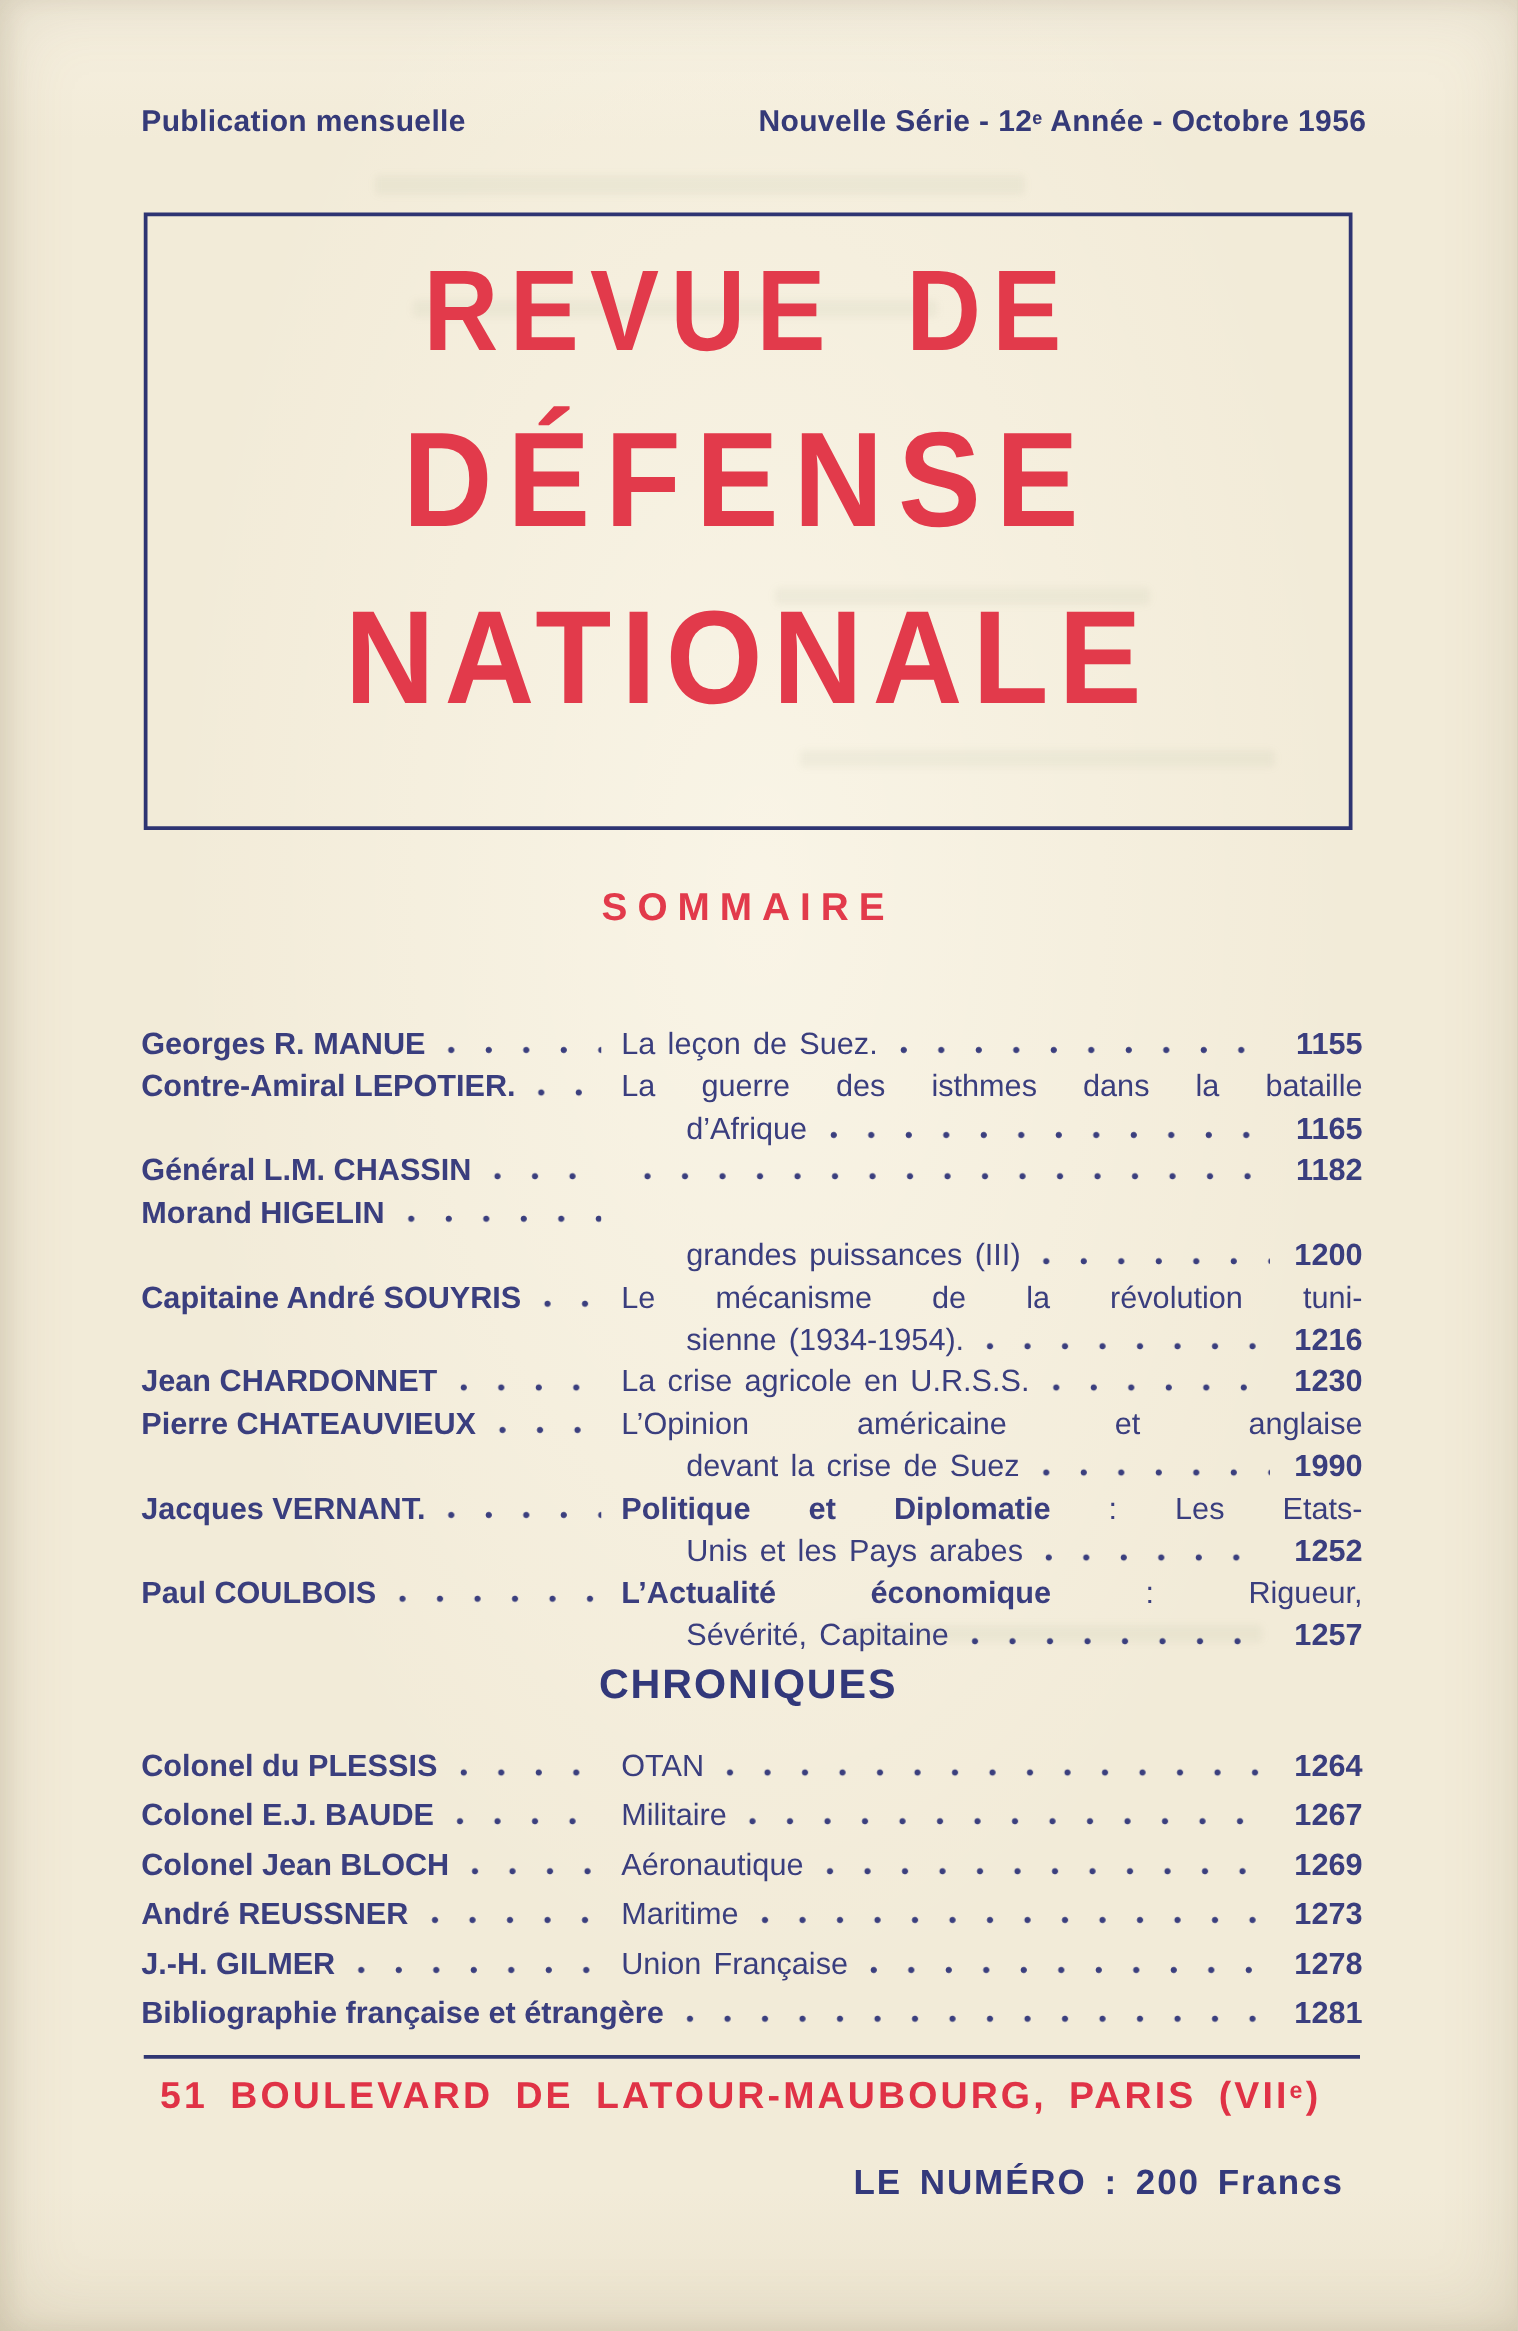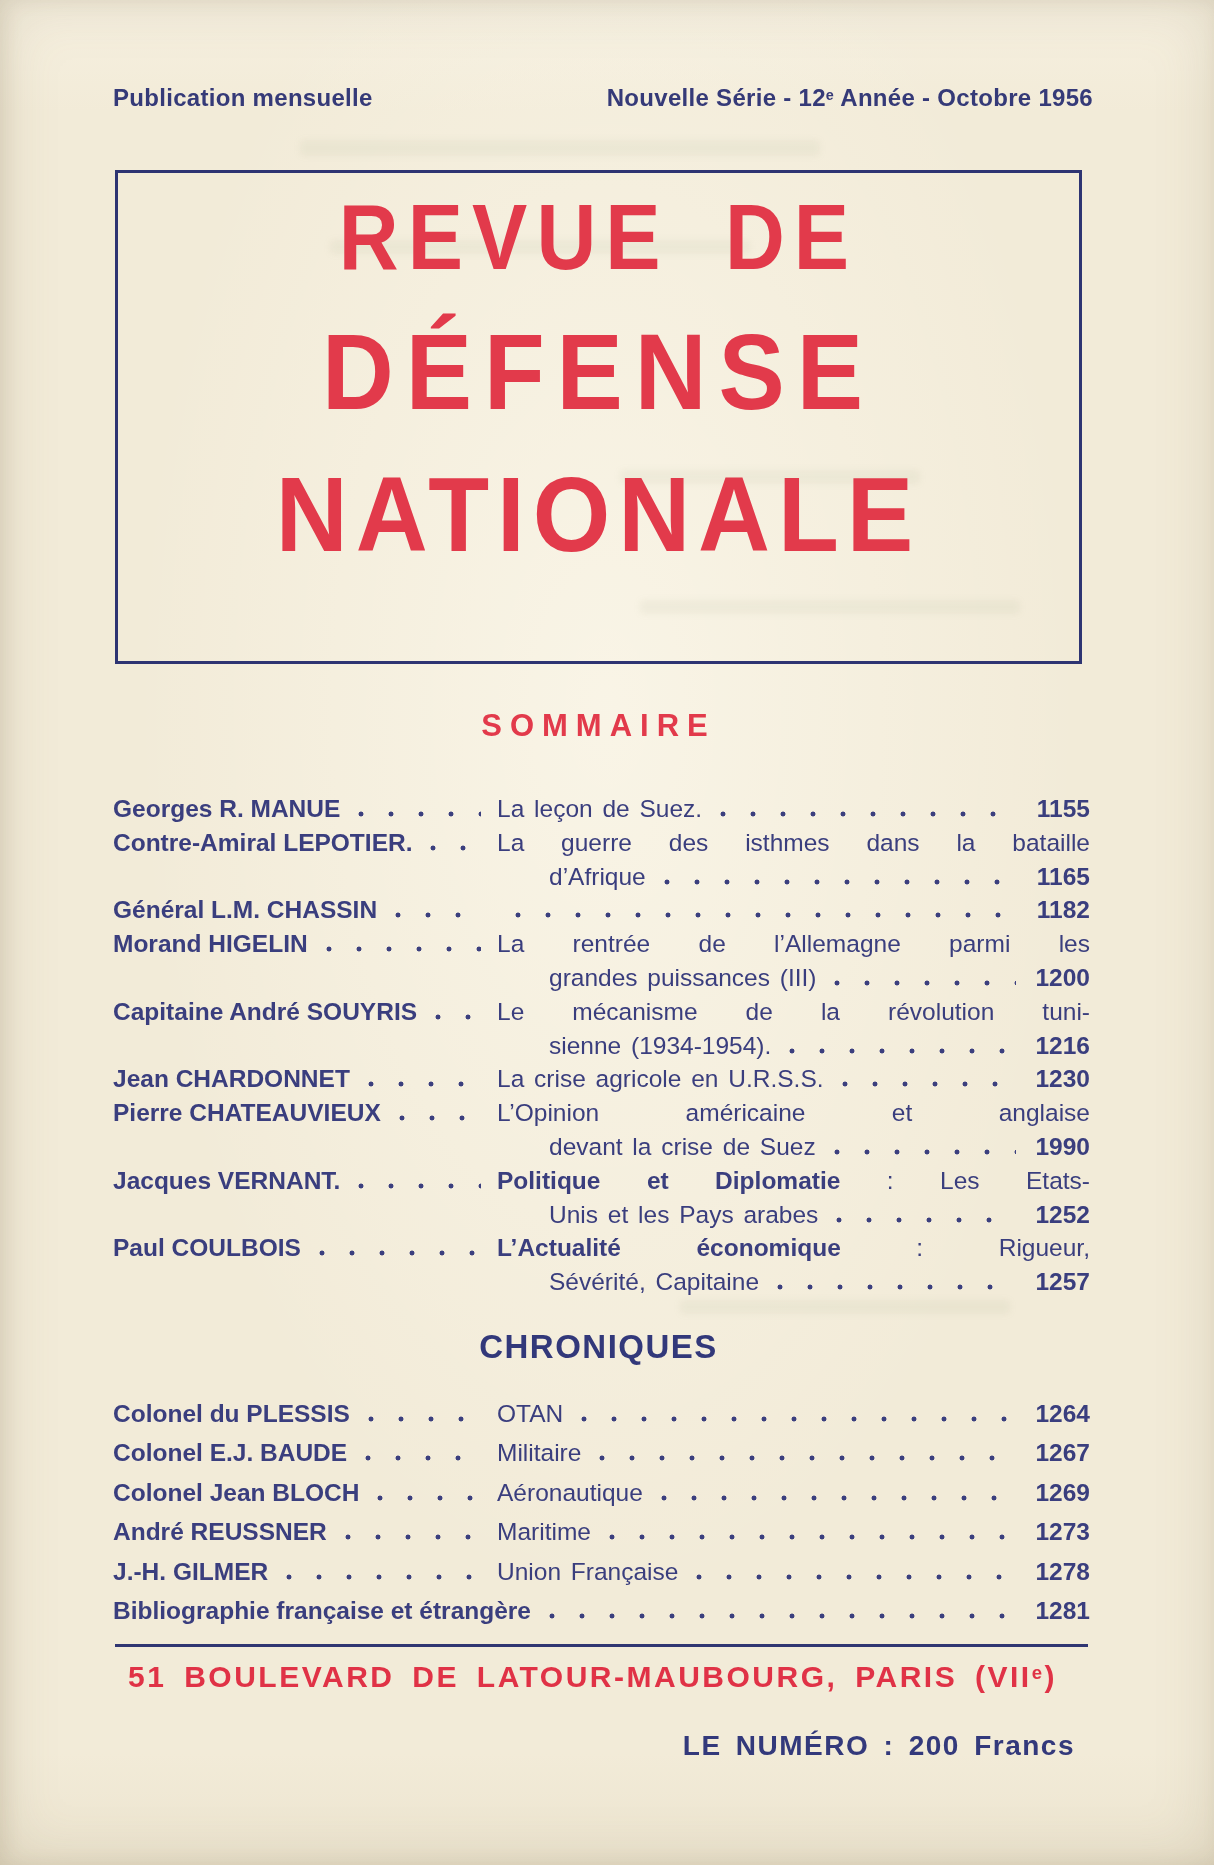--- a/index.html
+++ b/index.html
@@ -20,32 +20,32 @@
   }
   .ghost{position:absolute;background:rgba(140,150,110,.075);filter:blur(3px);border-radius:4px;pointer-events:none;}
 
   
   .header{position:absolute;left:113px;top:84px;width:980px;display:flex;justify-content:space-between;
     font-size:24px;font-weight:700;color:#353a78;letter-spacing:.3px;}
   .header sup{font-size:60%;vertical-align:6px;}
 
   
   .mastbox{position:absolute;left:115px;top:170px;width:967px;height:494px;
-    border:3px solid #2e3472;box-sizing:border-box;}
+    border:3px solid #2e3472;box-sizing:border-box;padding-top:12px;}
   .mast-line{display:block;text-align:center;color:#e23a4b;font-weight:700;white-space:nowrap;}
   .mast-1{font-size:92px;line-height:128px;letter-spacing:.11em;word-spacing:.28em;transform:scaleX(.90);}
   .mast-2{font-size:108px;line-height:142px;letter-spacing:.12em;transform:scaleX(.92);}
   .mast-3{font-size:106px;line-height:142px;letter-spacing:.08em;transform:scaleX(.94);}
 
   
   .sommaire-h{position:absolute;left:115px;top:708px;width:967px;text-align:center;
     font-size:31px;font-weight:700;color:#e23a4b;letter-spacing:8px;}
 
   
-  .toc{position:absolute;left:113px;top:795px;width:977px;font-size:24.5px;}
+  .toc{position:absolute;left:113px;top:822px;width:977px;font-size:24.5px;}
   .line{display:flex;align-items:baseline;height:33.8px;white-space:nowrap;}
   .auth{flex:0 0 384px;display:flex;align-items:baseline;font-weight:700;overflow:visible;}
   .a{white-space:nowrap;}
   .ttl{word-spacing:3px;}
   .ttl b{font-weight:700;}
   .ttl.just{flex:1 1 auto;display:block;white-space:normal;text-align:justify;text-align-last:justify;word-spacing:2px;}
   .ttl.cont{margin-left:52px;}
   .pg{flex:0 0 64px;text-align:right;font-weight:700;}
   .lead{display:inline-block;flex:1 1 22px;min-width:22px;height:6px;margin:0 10px;
     background-image:radial-gradient(circle at 3px 3px, #3b3f7e 2.1px, rgba(0,0,0,0) 2.8px);
@@ -125,21 +125,20 @@
         </span>
       <span class="lead"></span>
       <span class="pg">1182</span>
     </div>
 
     <div class="line">
       <span class="auth">
           <span class="a">Morand HIGELIN</span>
           <span class="lead"></span>
         </span>
-      <span class="ttl just">La rentrée de l’Allemagne parmi les</span>
     </div>
 
     <div class="line">
       <span class="auth"></span>
       <span class="ttl cont">grandes puissances (III)</span>
       <span class="lead"></span>
       <span class="pg">1200</span>
     </div>
 
     <div class="line">

